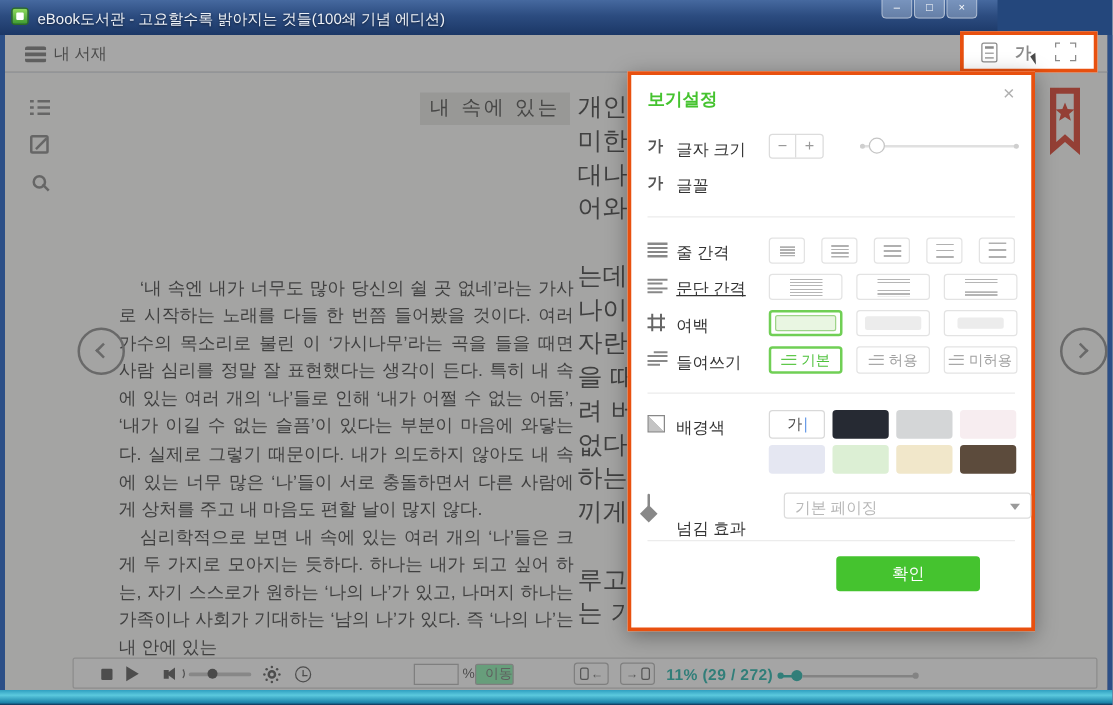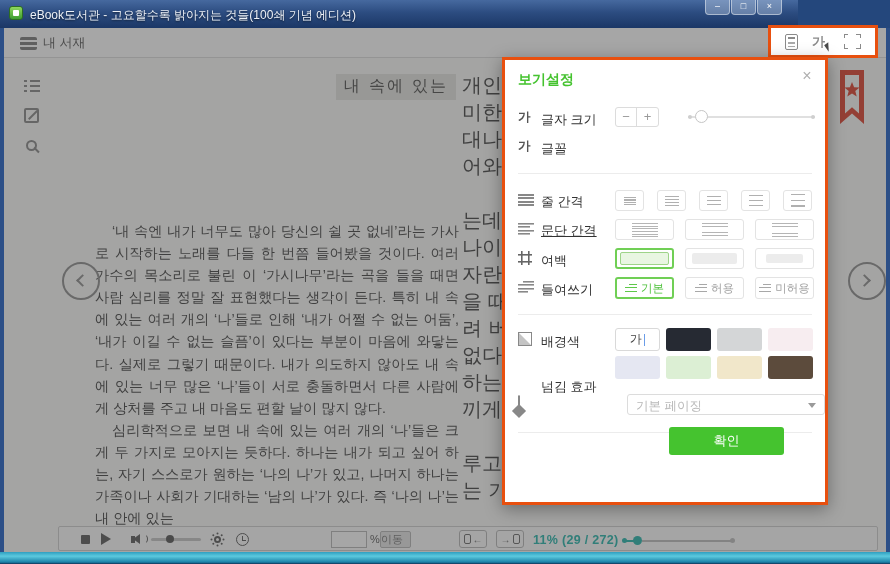--- a/index.html
+++ b/index.html
@@ -81,22 +81,22 @@
   .vol-track { left:92px; top:11px; width:50px; height:2.5px; background:#c4c4c4; border-radius:2px; }
   .vol-dot { left:107px; top:8px; width:8px; height:8px; border-radius:50%; background:#4f4f4f; }
   .gear-icon { left:155px; top:9px; width:7px; height:7px; border:2px solid #555; border-radius:50%;
     box-shadow:0 -6px 0 -2.5px #555, 0 6px 0 -2.5px #555, 6px 0 0 -2.5px #555, -6px 0 0 -2.5px #555,
       4.2px -4.2px 0 -2.5px #555, -4.2px 4.2px 0 -2.5px #555, 4.2px 4.2px 0 -2.5px #555, -4.2px -4.2px 0 -2.5px #555; }
   .clock-icon { left:177px; top:6px; width:13px; height:13px; border:1.5px solid #555; border-radius:50%; }
   .clock-icon::after { content:''; position:absolute; left:4.5px; top:2px; width:1.5px; height:4.5px; background:#555; }
   .clock-icon::before { content:''; position:absolute; left:4.5px; top:5.5px; width:4px; height:1.5px; background:#555; }
   .pct-input { left:272px; top:4px; width:36px; height:17px; border:1px solid #b5b5b5; background:#fff; font-size:11px; padding:0 3px; }
   .pct-sign { left:311px; top:6px; font-size:11px; color:#555; }
-  .go-btn { left:321px; top:4px; width:31px; height:17px; border:1px solid #b5b5b5; border-radius:2px; background:#e5e5e5;
-    font-size:11px; color:#777; text-align:left; line-height:15px; }
+  .go-btn { left:321px; top:4px; width:31px; height:17px; border:1px solid #b5b5b5; border-radius:2px; background:#86efac;
+    font-size:11px; color:#777; text-align:right; line-height:15px; }
   .pg-btn { top:3px; width:28px; height:18px; border:1px solid #b5b5b5; border-radius:3px; background:#fdfdfd;
     display:flex; align-items:center; justify-content:center; gap:2px; color:#666; font-size:10px; }
   .pg-rect { width:7px; height:10px; border:1.5px solid #666; border-radius:2px; }
   .pg-prev { left:400px; } .pg-next { left:437px; }
   .progress-text { left:474px; top:6px; font-size:12.5px; font-weight:bold; letter-spacing:.3px; }
   .pslider { left:563px; top:4px; width:120px; height:18px; }
   .ps-dot1 { position:absolute; left:0; top:7px; width:5px; height:5px; border-radius:50%; background:#1fb3a9; }
   .ps-line { position:absolute; left:2px; top:8.5px; width:14px; height:2px; background:#1fb3a9; }
   .ps-handle { position:absolute; left:11px; top:5px; width:9px; height:9px; border-radius:50%; background:#1fb3a9; }
   .ps-track { position:absolute; left:20px; top:8.5px; width:90px; height:2px; background:#bdbdbd; }
@@ -167,21 +167,21 @@
       linear-gradient(var(--c),var(--c)) 4px 0/8px 1.4px, linear-gradient(var(--c),var(--c)) 0 3.5px/12px 1.4px,
       linear-gradient(var(--c),var(--c)) 0 7px/12px 1.4px; background-repeat:no-repeat; }
   .ind-txt { font-size:11.5px; color:#a0a0a0; }
 
   .swatch { position:absolute; width:45px; height:23px; border-radius:3px; }
   .swatch-ga { border:1px solid #d9d9d9; display:flex; align-items:center; justify-content:center; font-size:12px; color:#444; }
   .swatch-ga::after { content:''; width:1.5px; height:12px; background:#6a9ce8; margin-left:2px; }
 
   .reset-btn { left:42px; top:385px; width:114px; height:28px; border:1px solid #f0a18b; border-radius:3px;
     background:#fff; color:#ee7e5c; font-size:13px; text-align:center; line-height:26px; }
-  .confirm-btn { left:164px; top:367px; width:115px; height:28px; border-radius:3px;
+  .confirm-btn { left:164px; top:385px; width:115px; height:28px; border-radius:3px;
     color:#fff; font-size:13px; text-align:center; line-height:28px; }
 </style>
 </head>
 <body>
 
 <div class="window">
 
   <div class="titlebar">
     <span class="app-icon"></span>
     <span class="title-text">eBook도서관  -  고요할수록 밝아지는 것들(100쇄 기념 에디션)</span>
@@ -393,21 +393,21 @@
     <span class="swatch" style="left: 161px; top: 268px; background-color: rgb(38, 42, 51);"></span>
     <span class="swatch" style="left: 212px; top: 268px; background-color: rgb(212, 214, 215);"></span>
     <span class="swatch" style="left: 263px; top: 268px; background-color: rgb(247, 237, 240);"></span>
     <span class="swatch" style="left: 110px; top: 296px; background-color: rgb(229, 231, 242);"></span>
     <span class="swatch" style="left: 161px; top: 296px; background-color: rgb(220, 239, 212);"></span>
     <span class="swatch" style="left: 212px; top: 296px; background-color: rgb(241, 231, 202);"></span>
     <span class="swatch" style="left: 263px; top: 296px; background-color: rgb(92, 75, 60);"></span>
 
     
     <span class="abs p-icon effect-icon" style="top:336px;"></span>
-    <span class="abs p-label" style="top:318px;text-align:center;">넘김 효과</span>
+    <span class="abs p-label" style="top:354px;text-align:center;">넘김 효과</span>
     <span class="abs p-select" style="top:334px;margin-left:12px;">
       <span class="val">기본 페이징</span>
       <span class="caret-down"></span>
     </span>
 
     <span class="abs p-div" style="top:372px;"></span>
 
     <span class="abs confirm-btn" style="background-color: rgb(69, 195, 47);">확인</span>
   </div>
 

